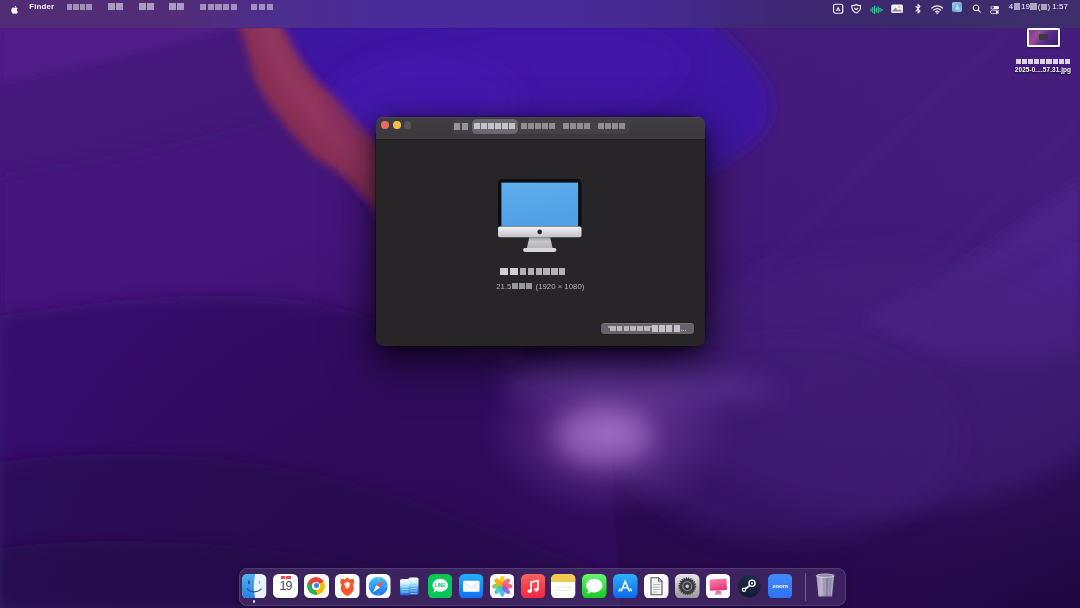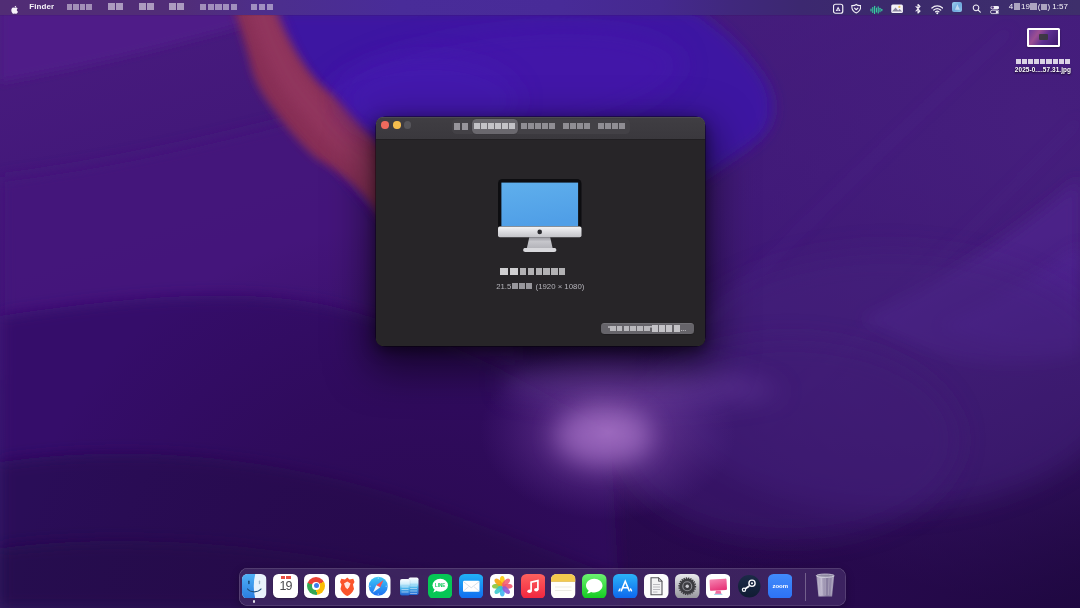--- a/index.html
+++ b/index.html
@@ -1,29 +1,29 @@
 <!DOCTYPE html>
 <html><head><meta charset="utf-8">
 <style>
 html,body{margin:0;padding:0}
 body{width:1080px;height:608px;overflow:hidden;position:relative;background:#2c0c58;font-family:"Liberation Sans",sans-serif}
 #wall{position:absolute;left:0;top:0}
 
-#mbar{position:absolute;left:0;top:0;width:1080px;height:15px;
+#mbar{position:absolute;left:0;top:0;width:1080px;height:28px;
  background:linear-gradient(90deg,#512d75 0,#512d78 180px,#4c2e8e 280px,#492c99 400px,#482b98 560px,#45298f 660px,#40287d 730px,#3c2870 800px,#3b2a6b 900px,#3d2d6d 1000px,#3e2f6b 1080px);
  box-shadow:0 .5px 0 rgba(0,0,0,.12)}
 .mi{position:absolute;top:0;height:13.5px;display:flex;align-items:center;color:#f4f2f7}
 
 .jp{display:inline-block}
 
 #dthumb{position:absolute;left:1026.5px;top:27.5px;width:33px;height:19px;background:#fff;border-radius:1.5px;box-shadow:0 1px 2px rgba(0,0,0,.4)}
 #dthumb .inner{position:absolute;left:2px;top:2px;right:2px;bottom:2px;background:linear-gradient(125deg,#6a3a9c 0%,#9c4f92 28%,#5d2f91 55%,#3f1a6e 100%)}
 #dlabel{position:absolute;left:1004px;top:58.5px;width:78px;text-align:center;color:#fff;font-size:6.4px;font-weight:700;line-height:7.5px;text-shadow:0 1px 2px rgba(0,0,0,.9)}
 
-#win{position:absolute;left:375.5px;top:116.5px;width:329.5px;height:229.5px;border-radius:9px;
+#win{position:absolute;left:375.5px;top:116.5px;width:329.5px;height:229.5px;border-radius:18px;
  background:#84cc16;box-shadow:0 0 0 .5px rgba(0,0,0,.7),0 16px 42px 8px rgba(0,0,0,.52),0 4px 14px rgba(0,0,0,.5)}
 #tbar{position:absolute;left:0;top:0;right:0;height:22px;border-radius:7px 7px 0 0;
  background:linear-gradient(#403e43,#3a383d);box-shadow:inset 0 .5px 0 rgba(255,255,255,.14),0 .5px 0 rgba(0,0,0,.3)}
 .tl{position:absolute;top:4.8px;width:7.4px;height:7.4px;border-radius:50%}
 #seg{position:absolute;left:76px;top:2.6px;height:14.6px;width:178px;background:#434146;border-radius:4.5px;display:flex;align-items:center}
 .sg{height:14.6px;display:flex;align-items:center;justify-content:center}
 #sgsel{background:#6a686e;border-radius:4.5px;box-shadow:0 0 1px rgba(0,0,0,.4)}
 #wbody{position:absolute;left:0;top:22px;right:0;bottom:0;border-radius:0 0 7px 7px;background:#272528}
 #btn{position:absolute;left:225px;top:184.3px;width:93px;height:11.5px;background:#66646a;border-radius:3.5px;
  box-shadow:inset 0 .5px 0 rgba(255,255,255,.18),0 .5px 1px rgba(0,0,0,.35);display:flex;align-items:center;justify-content:center}

